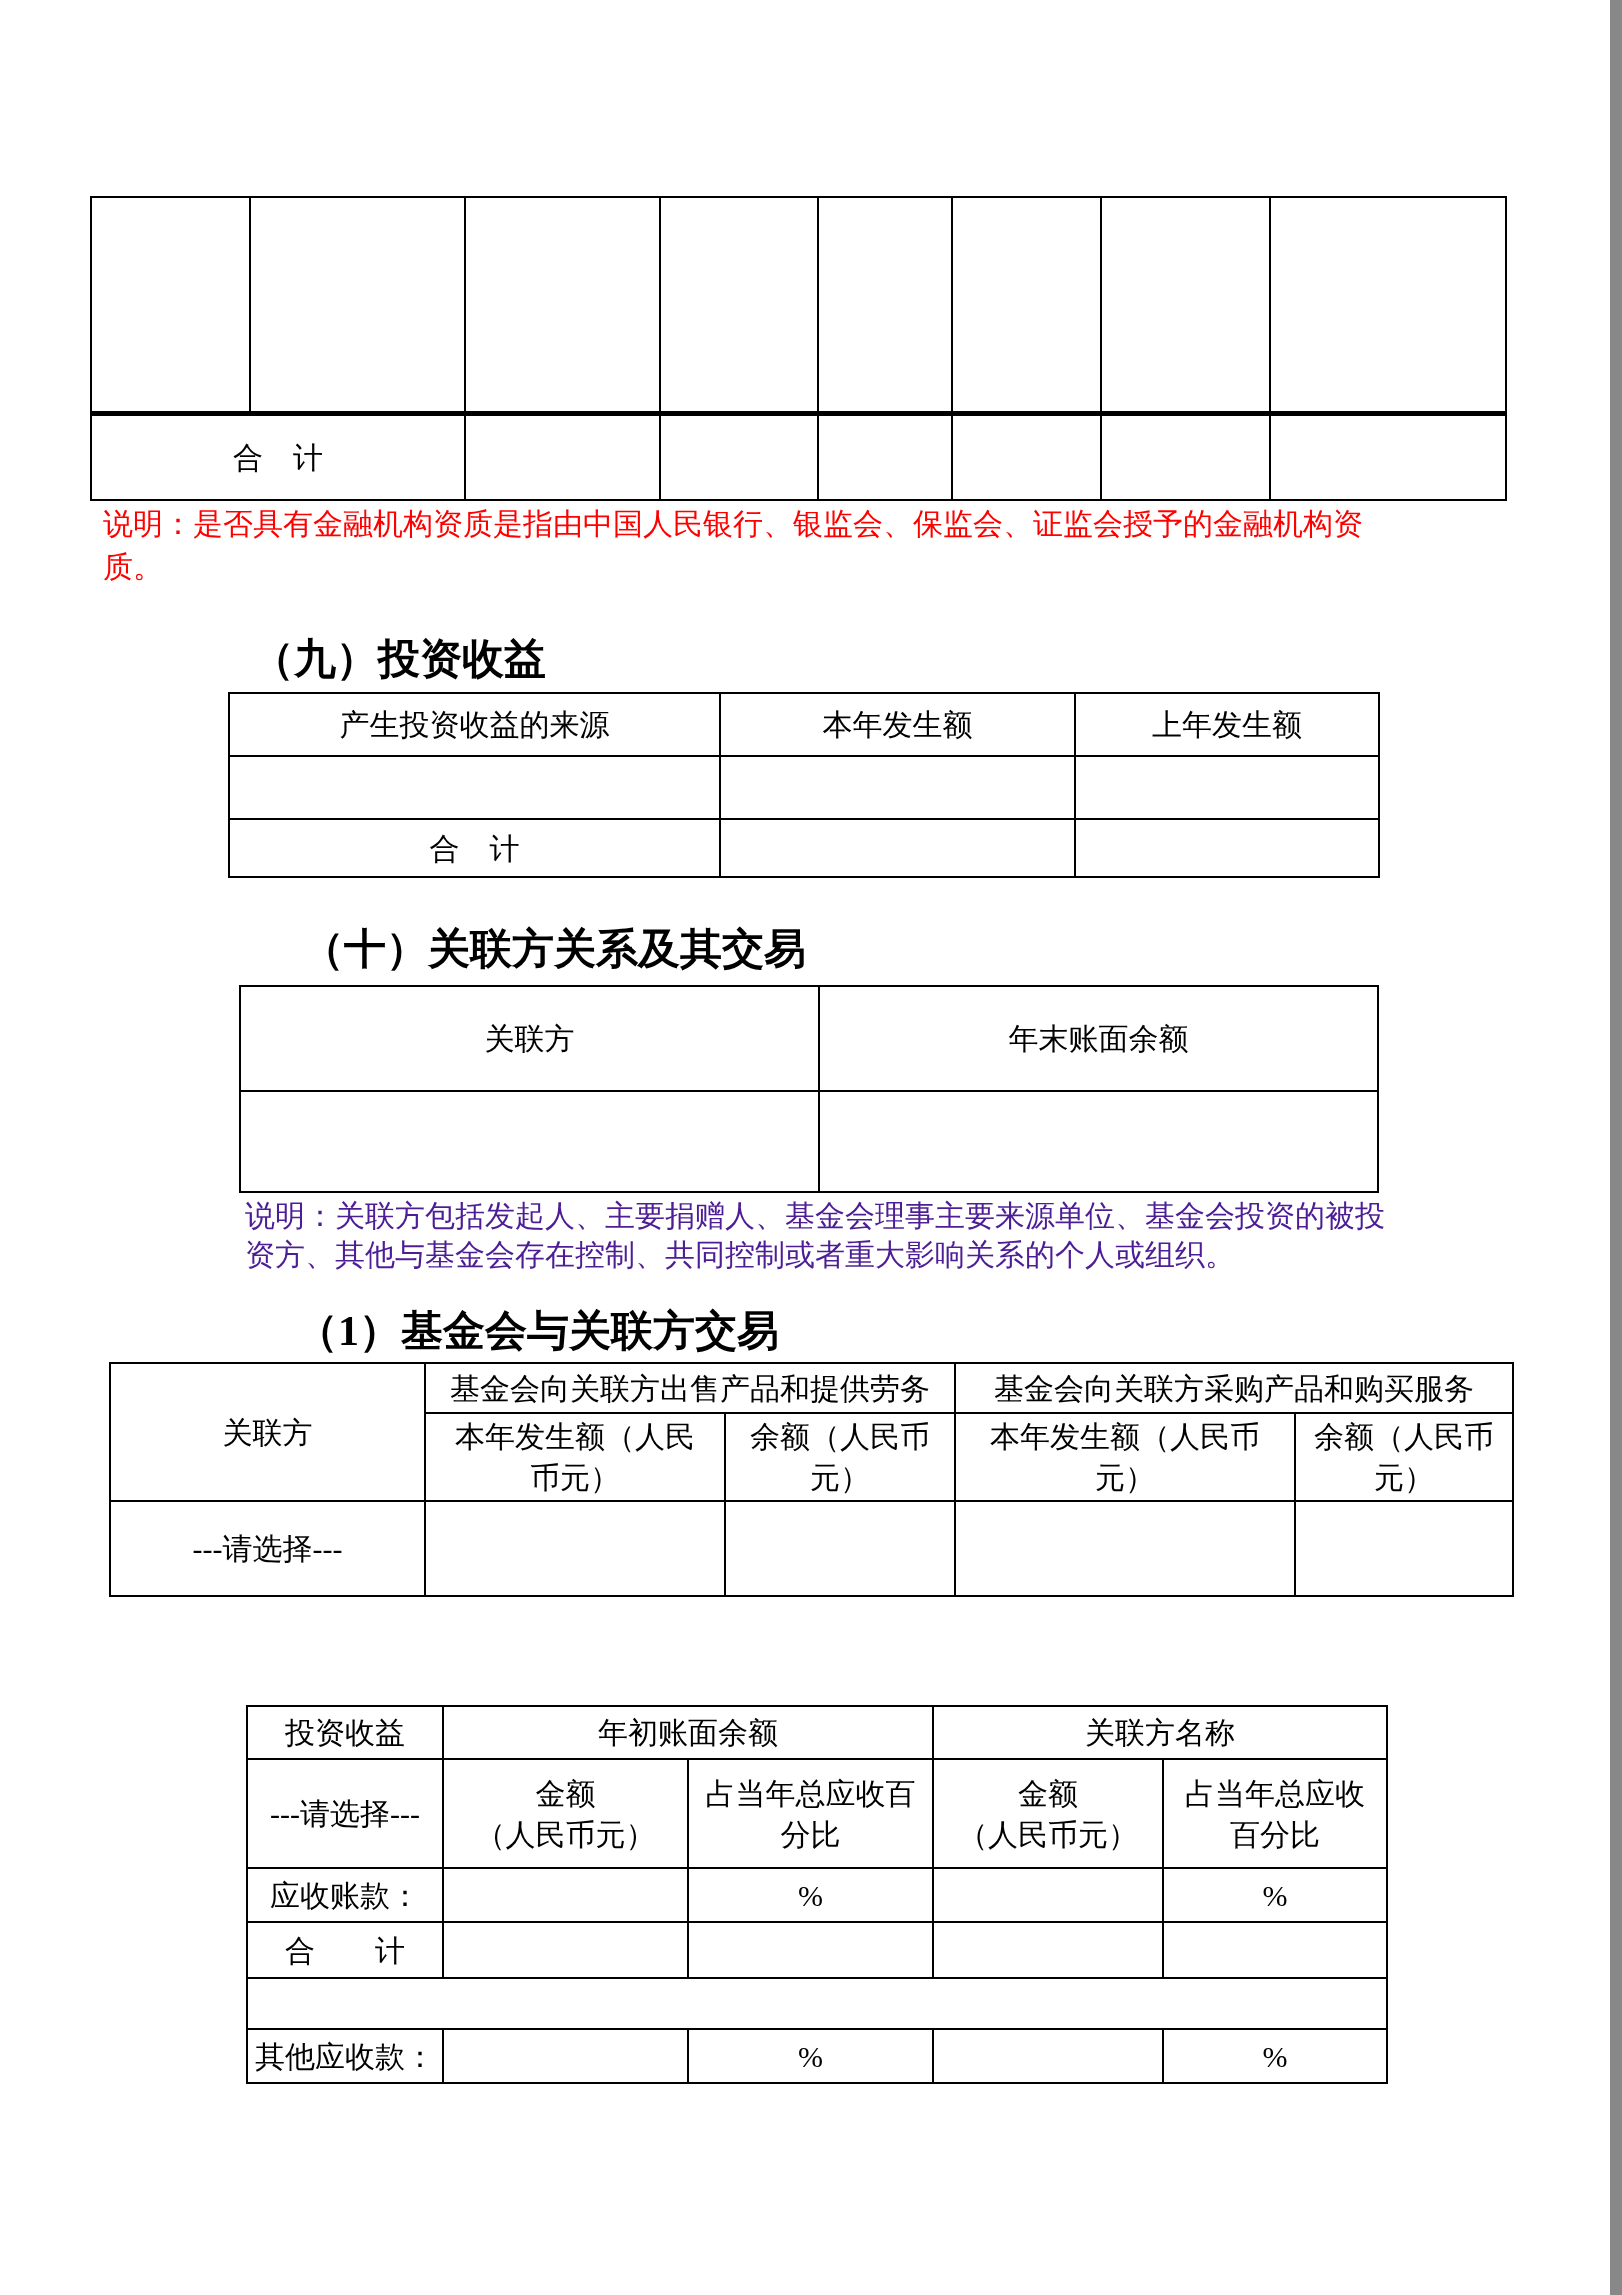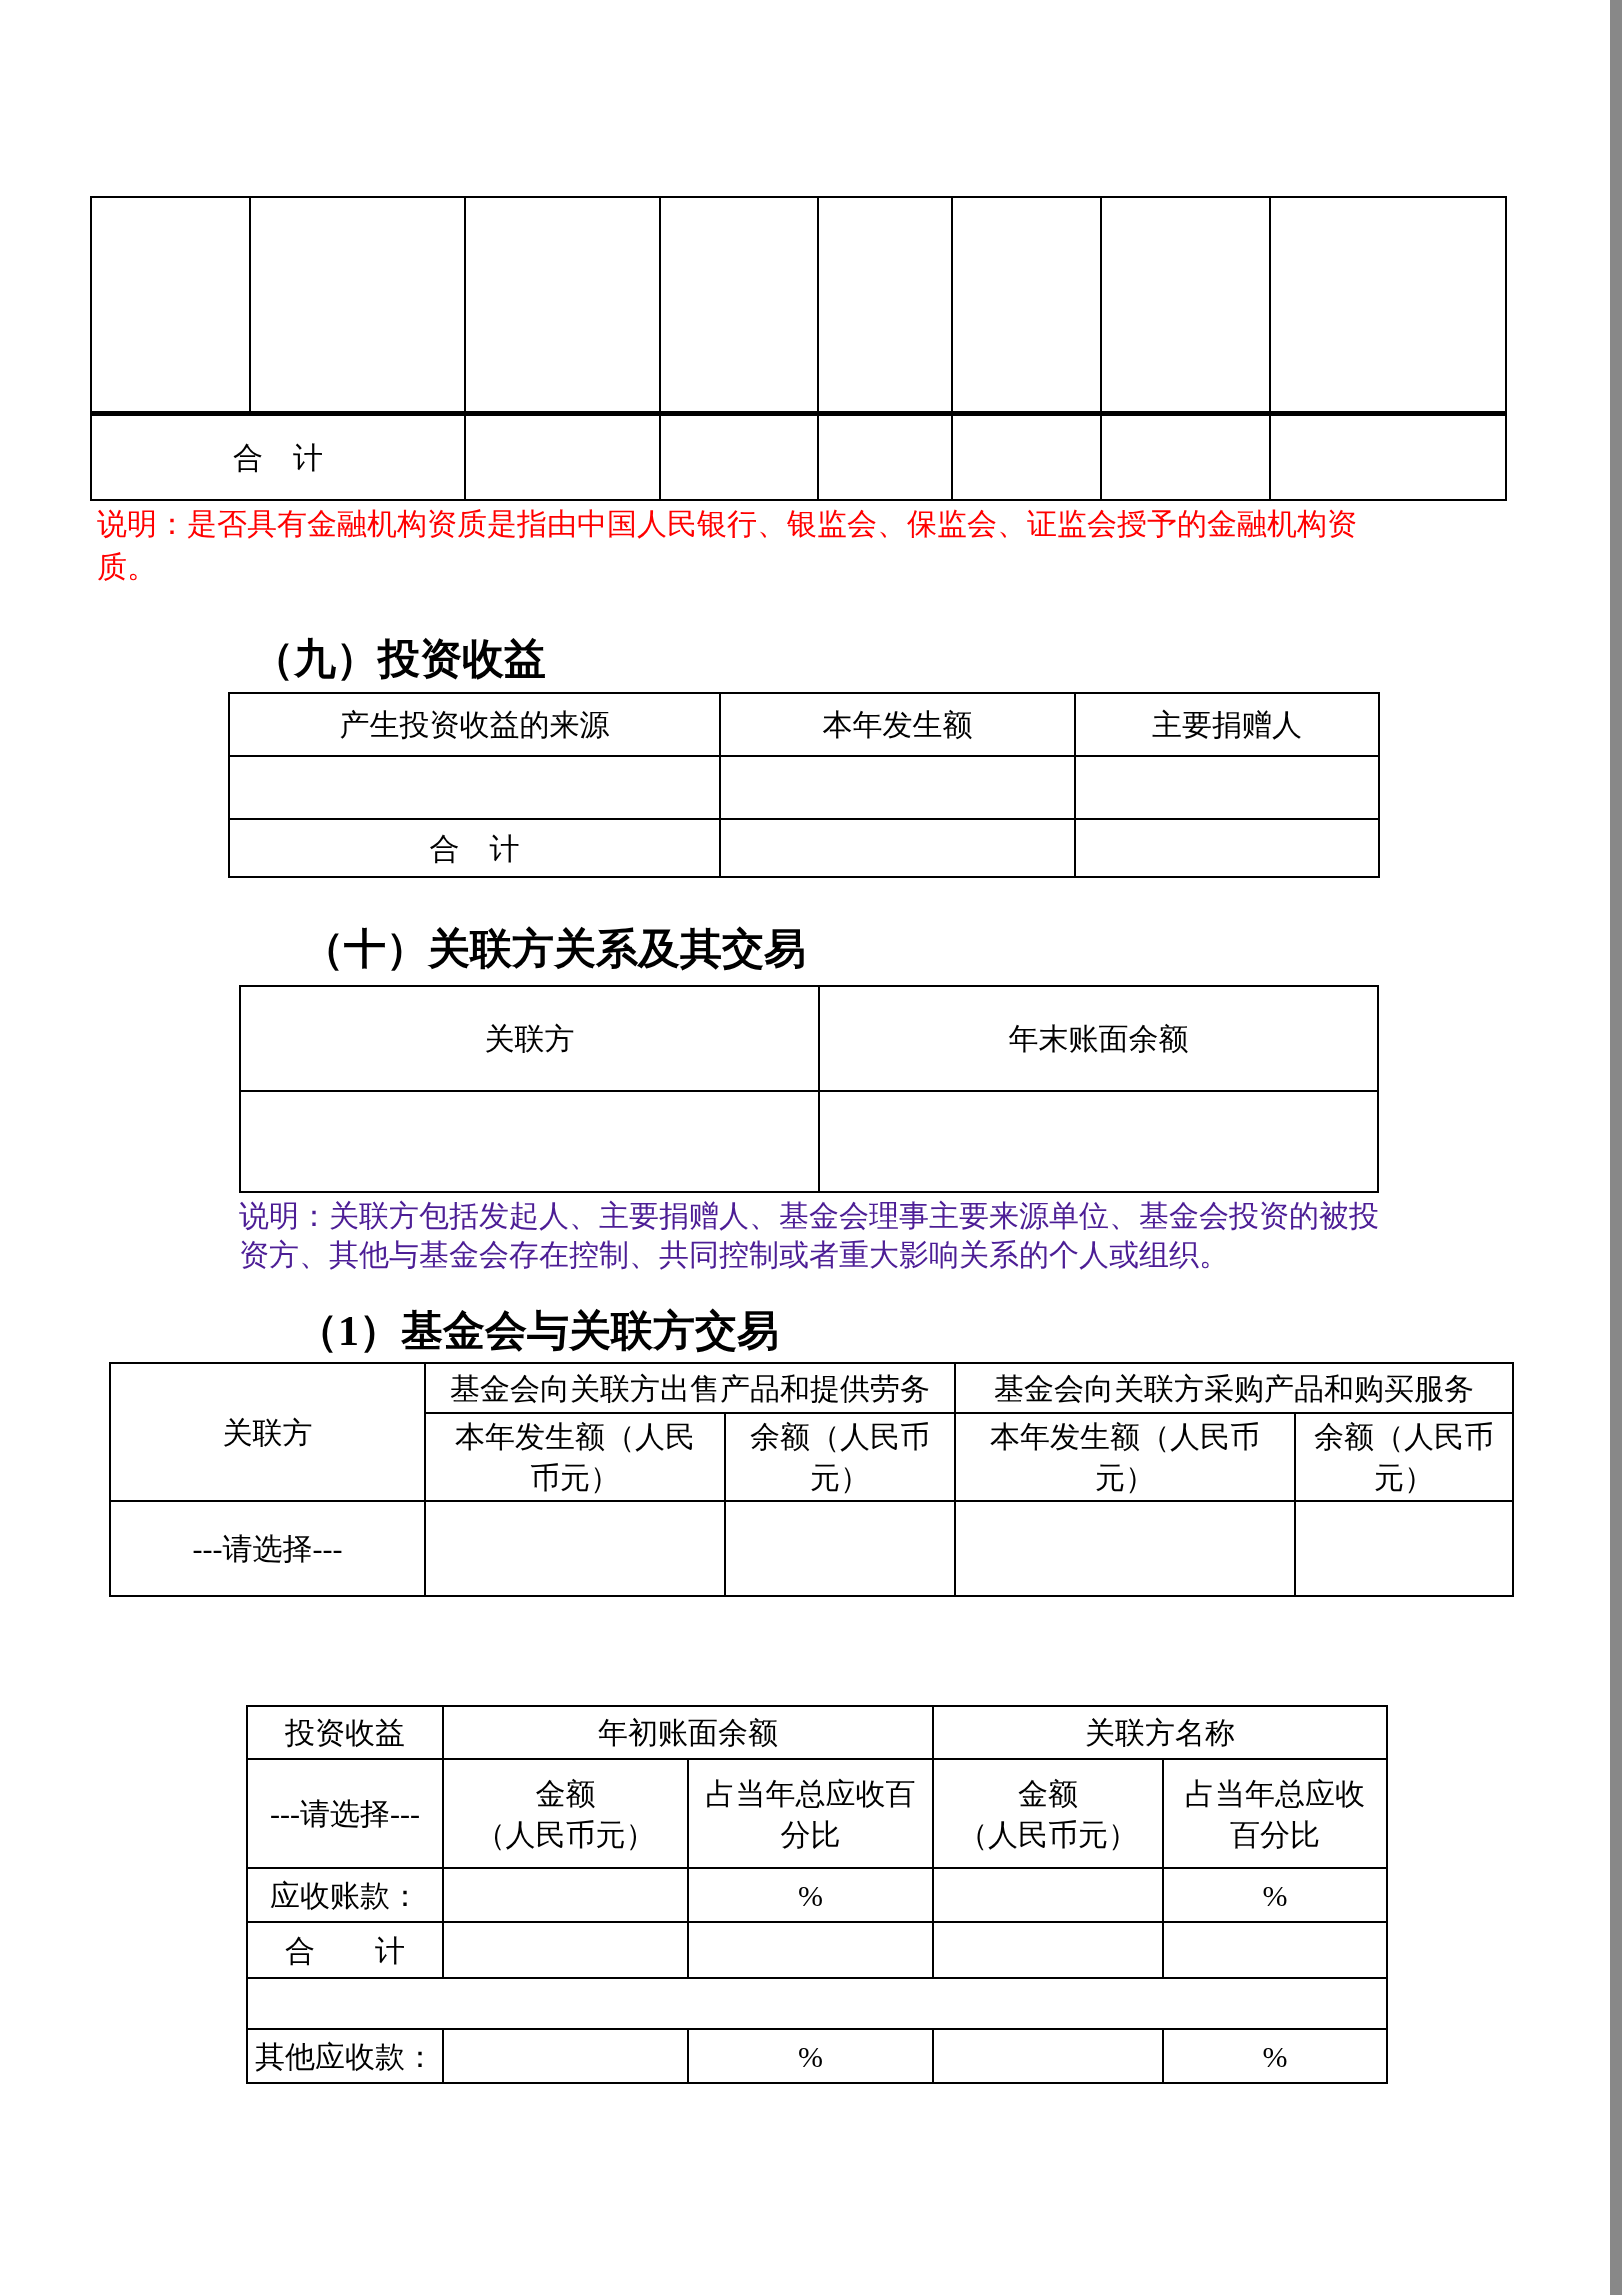--- a/index.html
+++ b/index.html
@@ -34,20 +34,21 @@
     position:absolute;
     font-size:42px;
     font-weight:bold;
     line-height:37px;
     white-space:nowrap;
   }
   .note{
     position:absolute;
     font-size:30px;
     white-space:pre-line;
+    margin-left:6px;
   }
   #note-financial{line-height:43px;}
   #note-related{line-height:39px;}
 </style>
 </head>
 <body>
 
 <div id="page">
 
   <table class="doc" style="left:90px;top:196px;width:1415px;">
@@ -92,21 +93,21 @@
   <table class="doc" style="left:228px;top:692px;width:1150px;">
     <colgroup>
       <col style="width:491px">
         <col style="width:355px">
         <col style="width:304px">
     </colgroup>
     <tbody>
         <tr style="height:63px">
       <td>产生投资收益的来源</td>
       <td>本年发生额</td>
-      <td>主要捐赠人</td>
+      <td>上年发生额</td>
     </tr>
     <tr style="height:63px">
       <td></td>
       <td></td>
       <td></td>
     </tr>
     <tr style="height:58px">
       <td>合　计</td>
       <td></td>
       <td></td>

